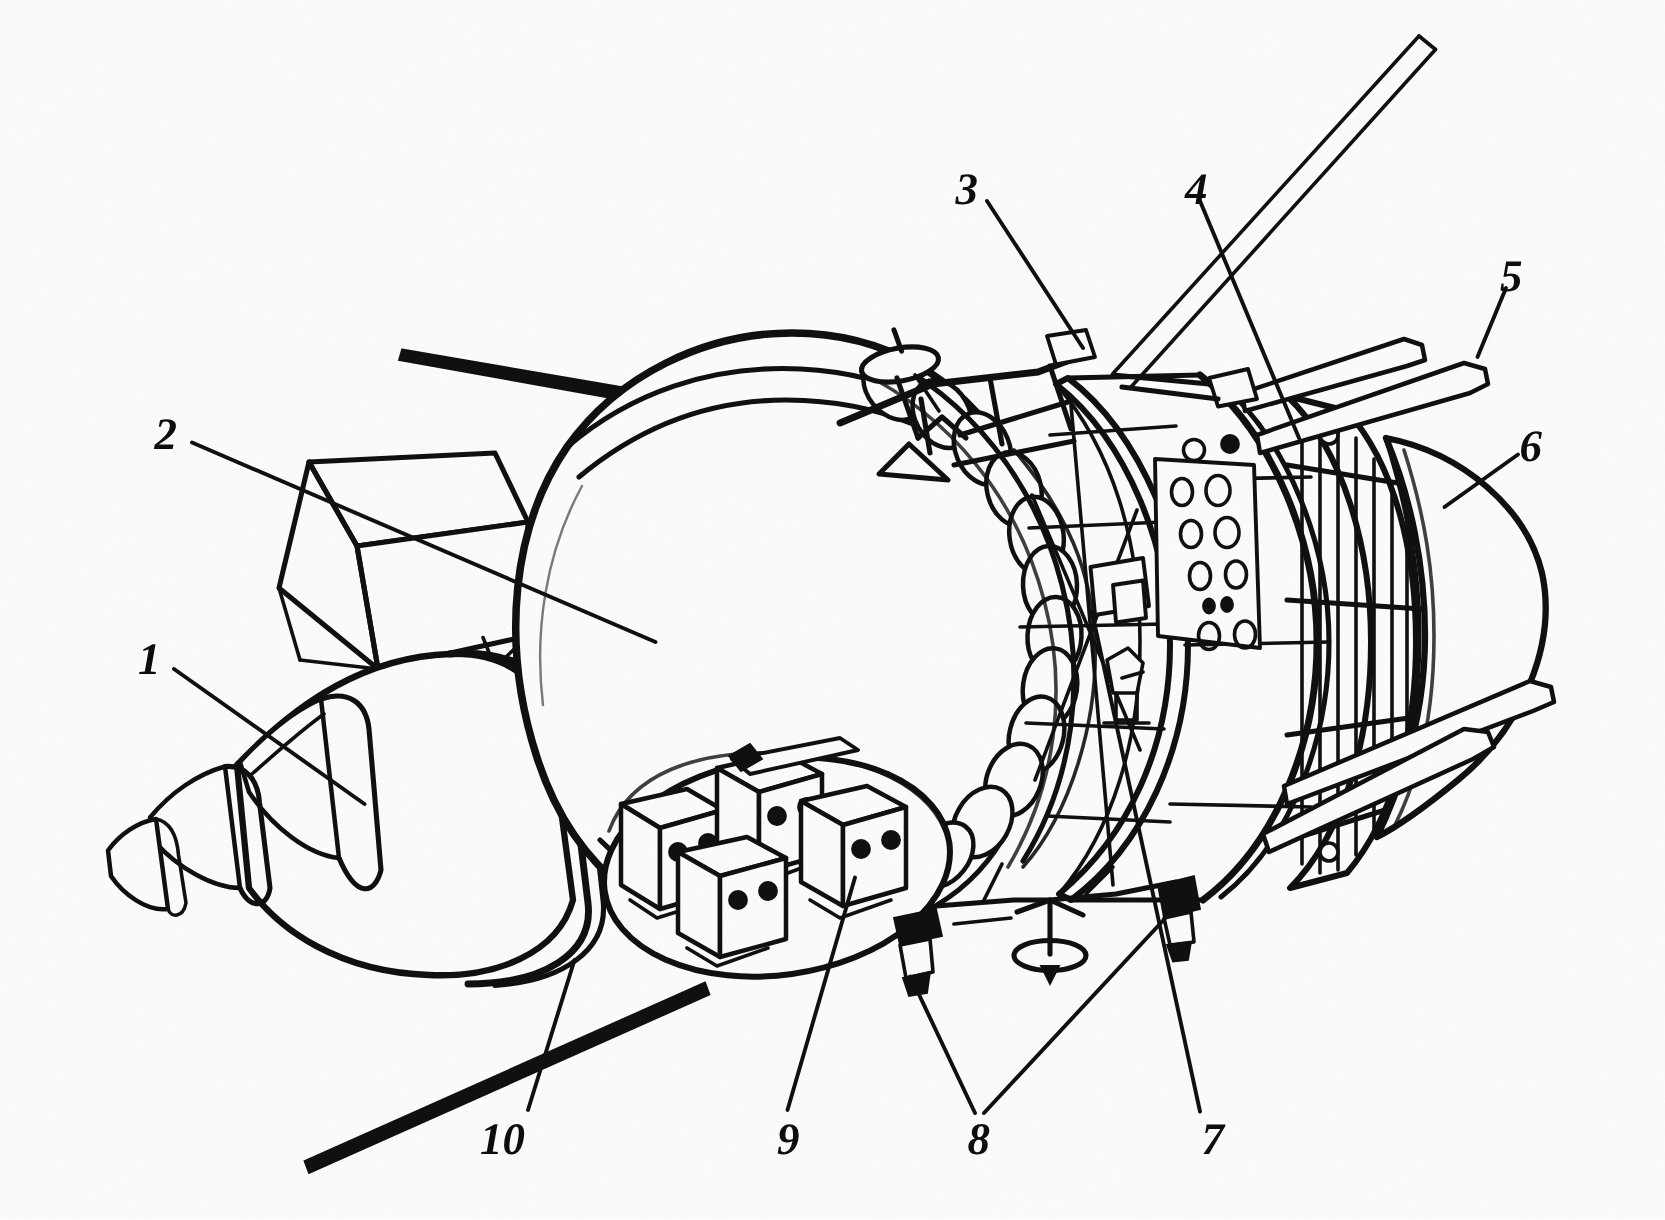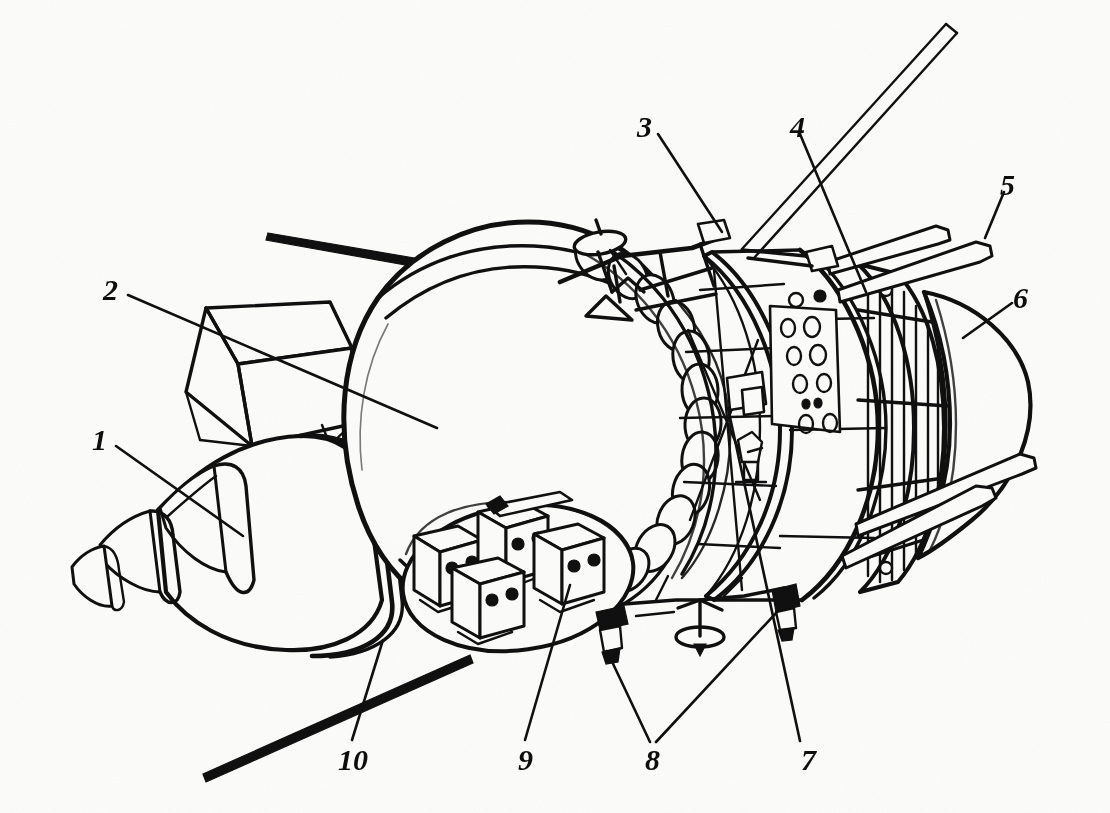--- a/index.html
+++ b/index.html
@@ -367,15 +367,15 @@
 
   <div class="callout-label" style="left:92px;  top:425px;">1</div>
   <div class="callout-label" style="left:103px; top:275px;">2</div>
   <div class="callout-label" style="left:637px; top:112px;">3</div>
   <div class="callout-label" style="left:790px; top:112px;">4</div>
   <div class="callout-label" style="left:1000px;top:170px;">5</div>
   <div class="callout-label" style="left:1013px;top:283px;">6</div>
   <div class="callout-label" style="left:801px; top:745px;">7</div>
   <div class="callout-label" style="left:645px; top:745px;">8</div>
   <div class="callout-label" style="left:518px; top:745px;">9</div>
-  <div class="callout-label" style="left:338px; top:745px;">10</div>
+  <div class="callout-label" style="left:320px; top:745px;">10</div>
 
 </div>
 
 </body></html>

